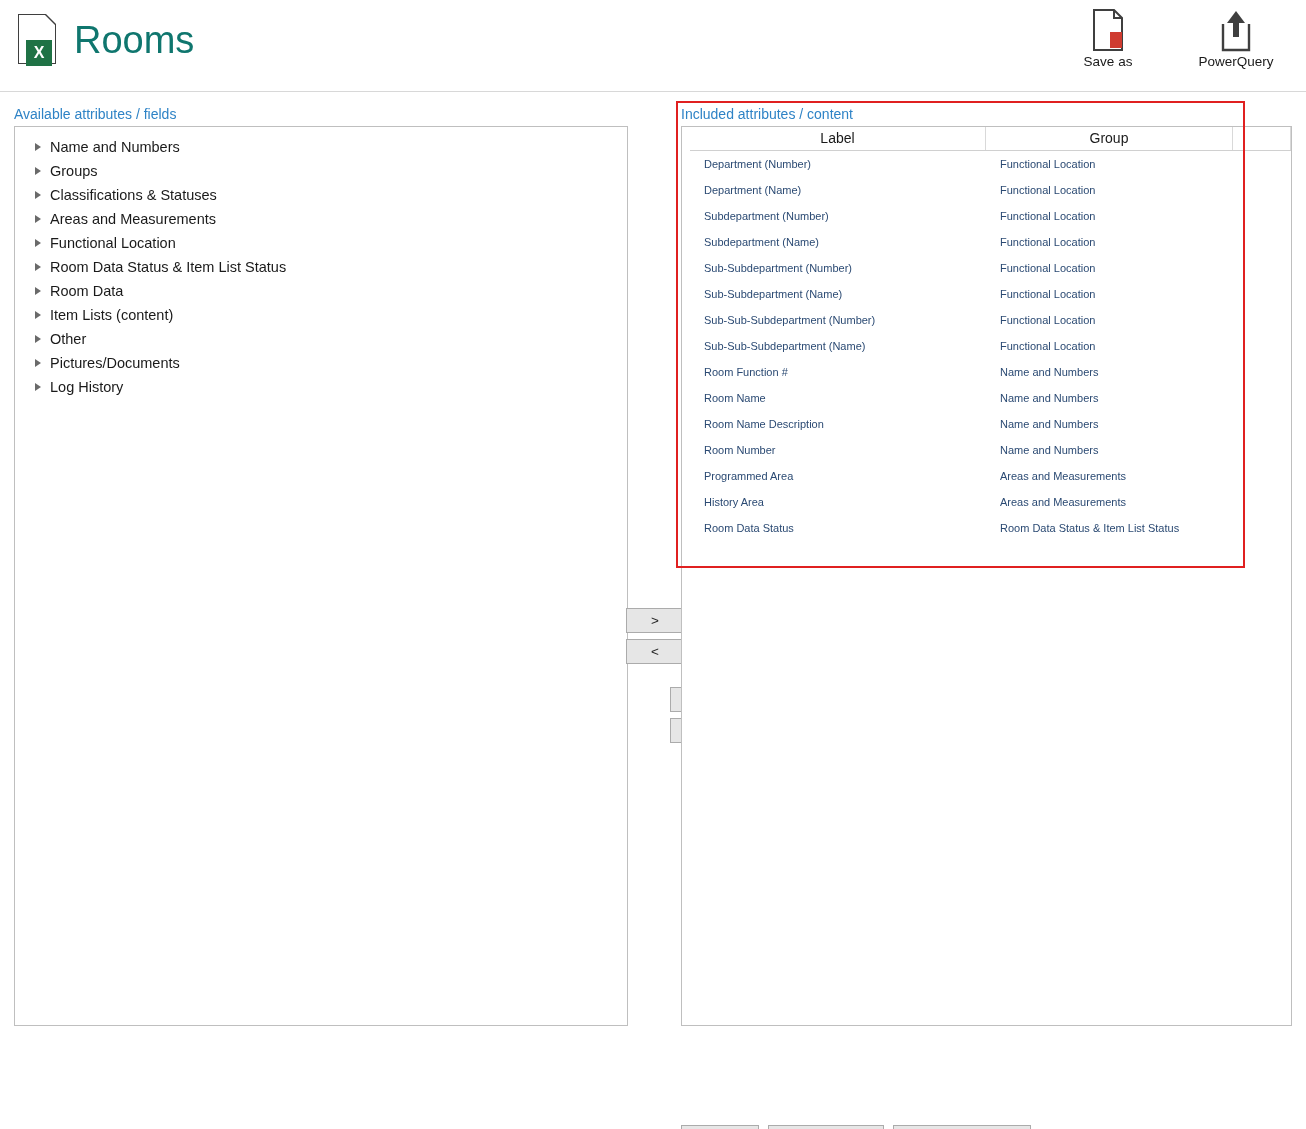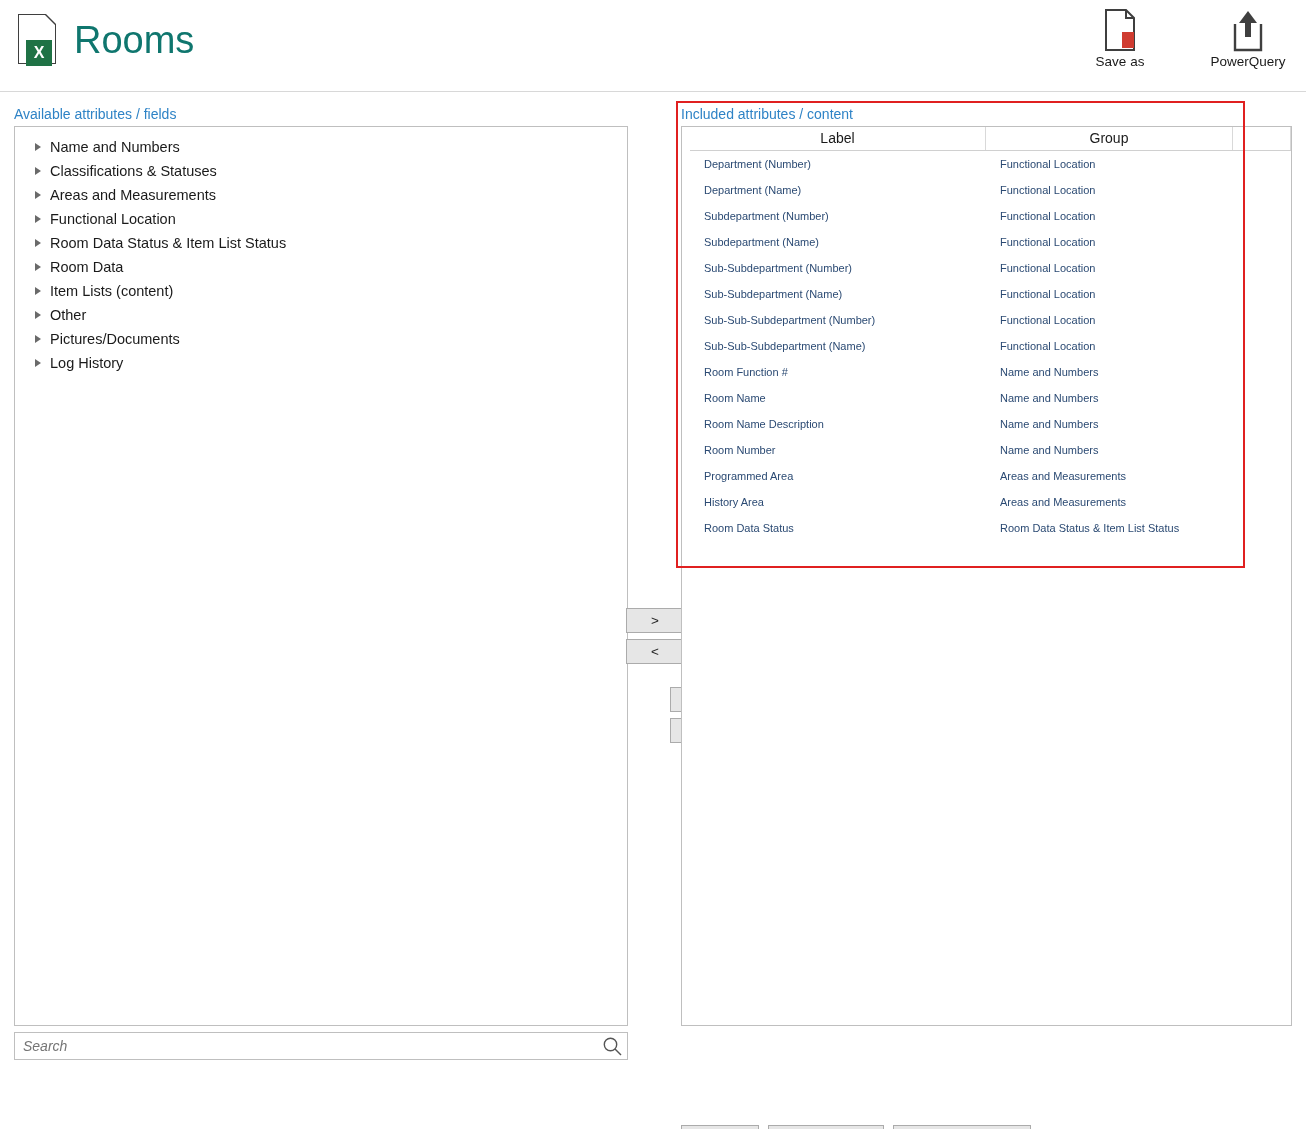--- a/index.html
+++ b/index.html
@@ -62,21 +62,21 @@
     text-align: center;
   }
   .page-title {
     font-size: 38px;
     color: #0f766e;
     font-weight: normal;
   }
 
   .header-actions {
     position: absolute;
-    right: 12px; top: 6px;
+    right: 24px; top: 6px;
     display: flex;
     gap: 36px;
   }
   .header-action {
     width: 92px;
     text-align: center;
     cursor: default;
   }
   .header-action .glyph {
     height: 48px;
@@ -291,20 +291,24 @@
   <div class="left-pane">
     <div class="col-label">Available attributes / fields</div>
     <div class="tree-box">
 
       <div class="tree-item">
         <span class="tri"></span>
         <span>Name and Numbers</span>
       </div>
       <div class="tree-item">
         <span class="tri"></span>
+        <span>Groups</span>
+      </div>
+      <div class="tree-item">
+        <span class="tri"></span>
         <span>Classifications &amp; Statuses</span>
       </div>
       <div class="tree-item">
         <span class="tri"></span>
         <span>Areas and Measurements</span>
       </div>
       <div class="tree-item">
         <span class="tri"></span>
         <span>Functional Location</span>
       </div>
@@ -328,29 +332,20 @@
         <span class="tri"></span>
         <span>Pictures/Documents</span>
       </div>
       <div class="tree-item">
         <span class="tri"></span>
         <span>Log History</span>
       </div>
 
     </div>
 
-    <div class="search-row">
-      <input class="search-input" type="text" placeholder="Search" value="" style="">
-      <span class="search-icon">
-        <svg width="20" height="20" viewBox="0 0 20 20">
-          <circle cx="8.5" cy="8.5" r="6.2" fill="none" stroke="#555" stroke-width="1.4"></circle>
-          <line x1="13" y1="13" x2="19" y2="19" stroke="#555" stroke-width="1.4"></line>
-        </svg>
-      </span>
-    </div>
   </div>
 
   <div class="mid-buttons">
     <button class="mid-btn">&gt;</button>
     <button class="mid-btn">&lt;</button>
     <button class="mid-btn spaced disabled">Up</button>
     <button class="mid-btn disabled">Down</button>
   </div>
 
   <div class="right-pane">

